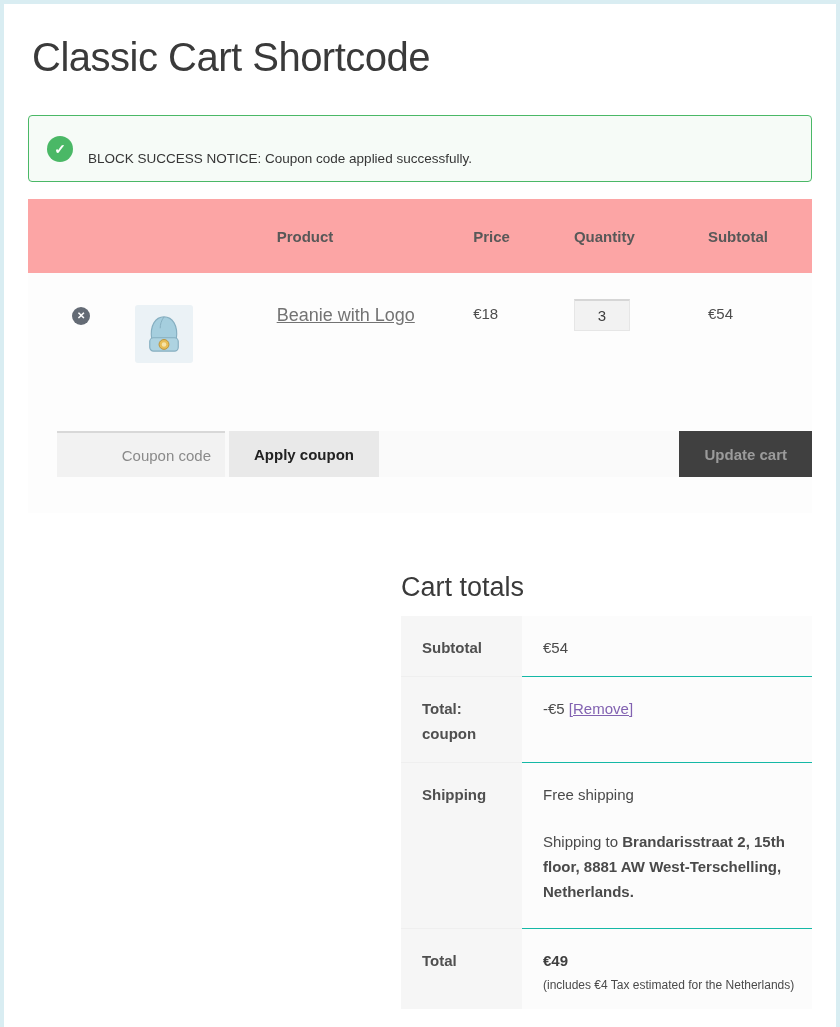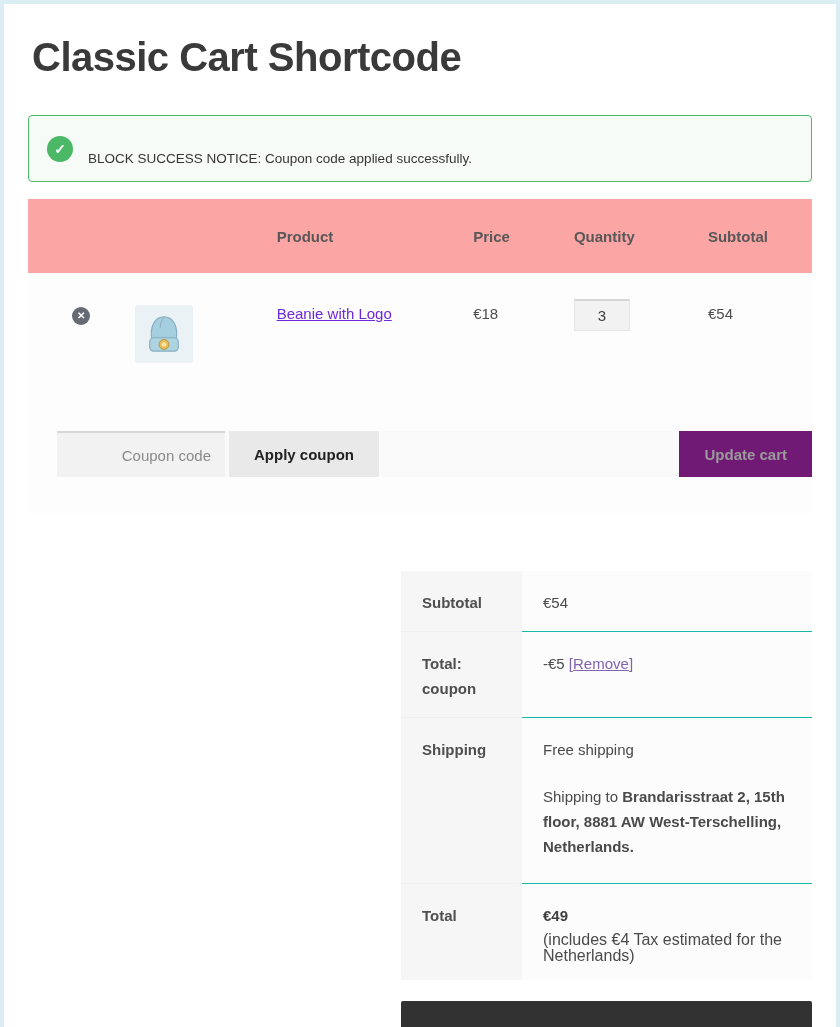--- a/index.html
+++ b/index.html
@@ -14,21 +14,21 @@
   }
   .page {
     padding: 0 24px 20px 24px;
   }
 
   
   h1.page-title {
     margin: 30px 0 0 4px;
     font-size: 40px;
     line-height: 46px;
-    font-weight: 700;
+    font-weight: 400;
     color: #3a3a3a;
     letter-spacing: -0.5px;
   }
 
   
   .notice {
     margin-top: 35px;
     border: 1px solid #4ab866;
     border-radius: 4px;
     background: #f6fbf7;
@@ -91,23 +91,23 @@
     margin-top: 1px;
   }
   .thumb-box {
     width: 58px; height: 58px;
     background: #ebf2f6;
     border-radius: 3px;
     display: flex; align-items: center; justify-content: center;
     cursor: pointer;
   }
   .product-link {
-    color: #6d28d9;
+    color: #737373;
     text-decoration: underline;
-    font-size: 15px;
+    font-size: 18px;
   }
   .price-text, .subtotal-text { color: #4d4d4d; }
   .qty-input {
     width: 56px; height: 32px;
     box-sizing: border-box;
     background: #f2f2f2;
     border: 1px solid #e6e6e6;
     border-top: 2px solid #d6d6d6;
     text-align: center;
     font-family: "Liberation Sans", sans-serif;
@@ -144,21 +144,21 @@
     padding: 0 25px;
     font-family: "Liberation Sans", sans-serif;
     font-size: 15px;
     font-weight: 700;
     color: #222222;
     cursor: pointer;
     text-align: right;
   }
   .actions-spacer { flex: 1; }
   .update-btn {
-    background: #701a75;
+    background: #404040;
     border: none;
     padding: 0 25px;
     font-family: "Liberation Sans", sans-serif;
     font-size: 15px;
     font-weight: 700;
     color: #9b9b9b;
     cursor: default;
     text-align: right;
   }
 
@@ -201,21 +201,21 @@
   table.totals-table tr + tr th { border-top: 1px solid #efefef; }
   table.totals-table tr + tr td { border-top: 1px solid #14b8a6; }
   .remove-link {
     color: #8262b1;
     text-decoration: underline;
   }
   .ship-dest { margin: 22px 0 8px 0; }
   .total-amount { font-weight: 700; color: #3f3f3f; }
   .tax-note {
     display: block;
-    font-size: 16px;
+    font-size: 12px;
     color: #4a4a4a;
     margin-top: 4px;
     line-height: 16px;
   }
 
   .checkout-btn {
     margin-top: 21px;
     width: 100%;
     height: 64px;
     background: #323232;
@@ -295,20 +295,21 @@
             <button class="apply-btn">Apply coupon</button>
             <span class="actions-spacer"></span>
             <button class="update-btn">Update cart</button>
           </div>
         </td>
       </tr>
     </tbody>
   </table>
 
   <div class="collaterals">
+    <h2 class="totals-heading">Cart totals</h2>
 
     <table class="totals-table">
       <tbody>
           <tr>
         <th>Subtotal</th>
         <td>€54</td>
       </tr>
       <tr>
         <th>Total: coupon</th>
         <td>

